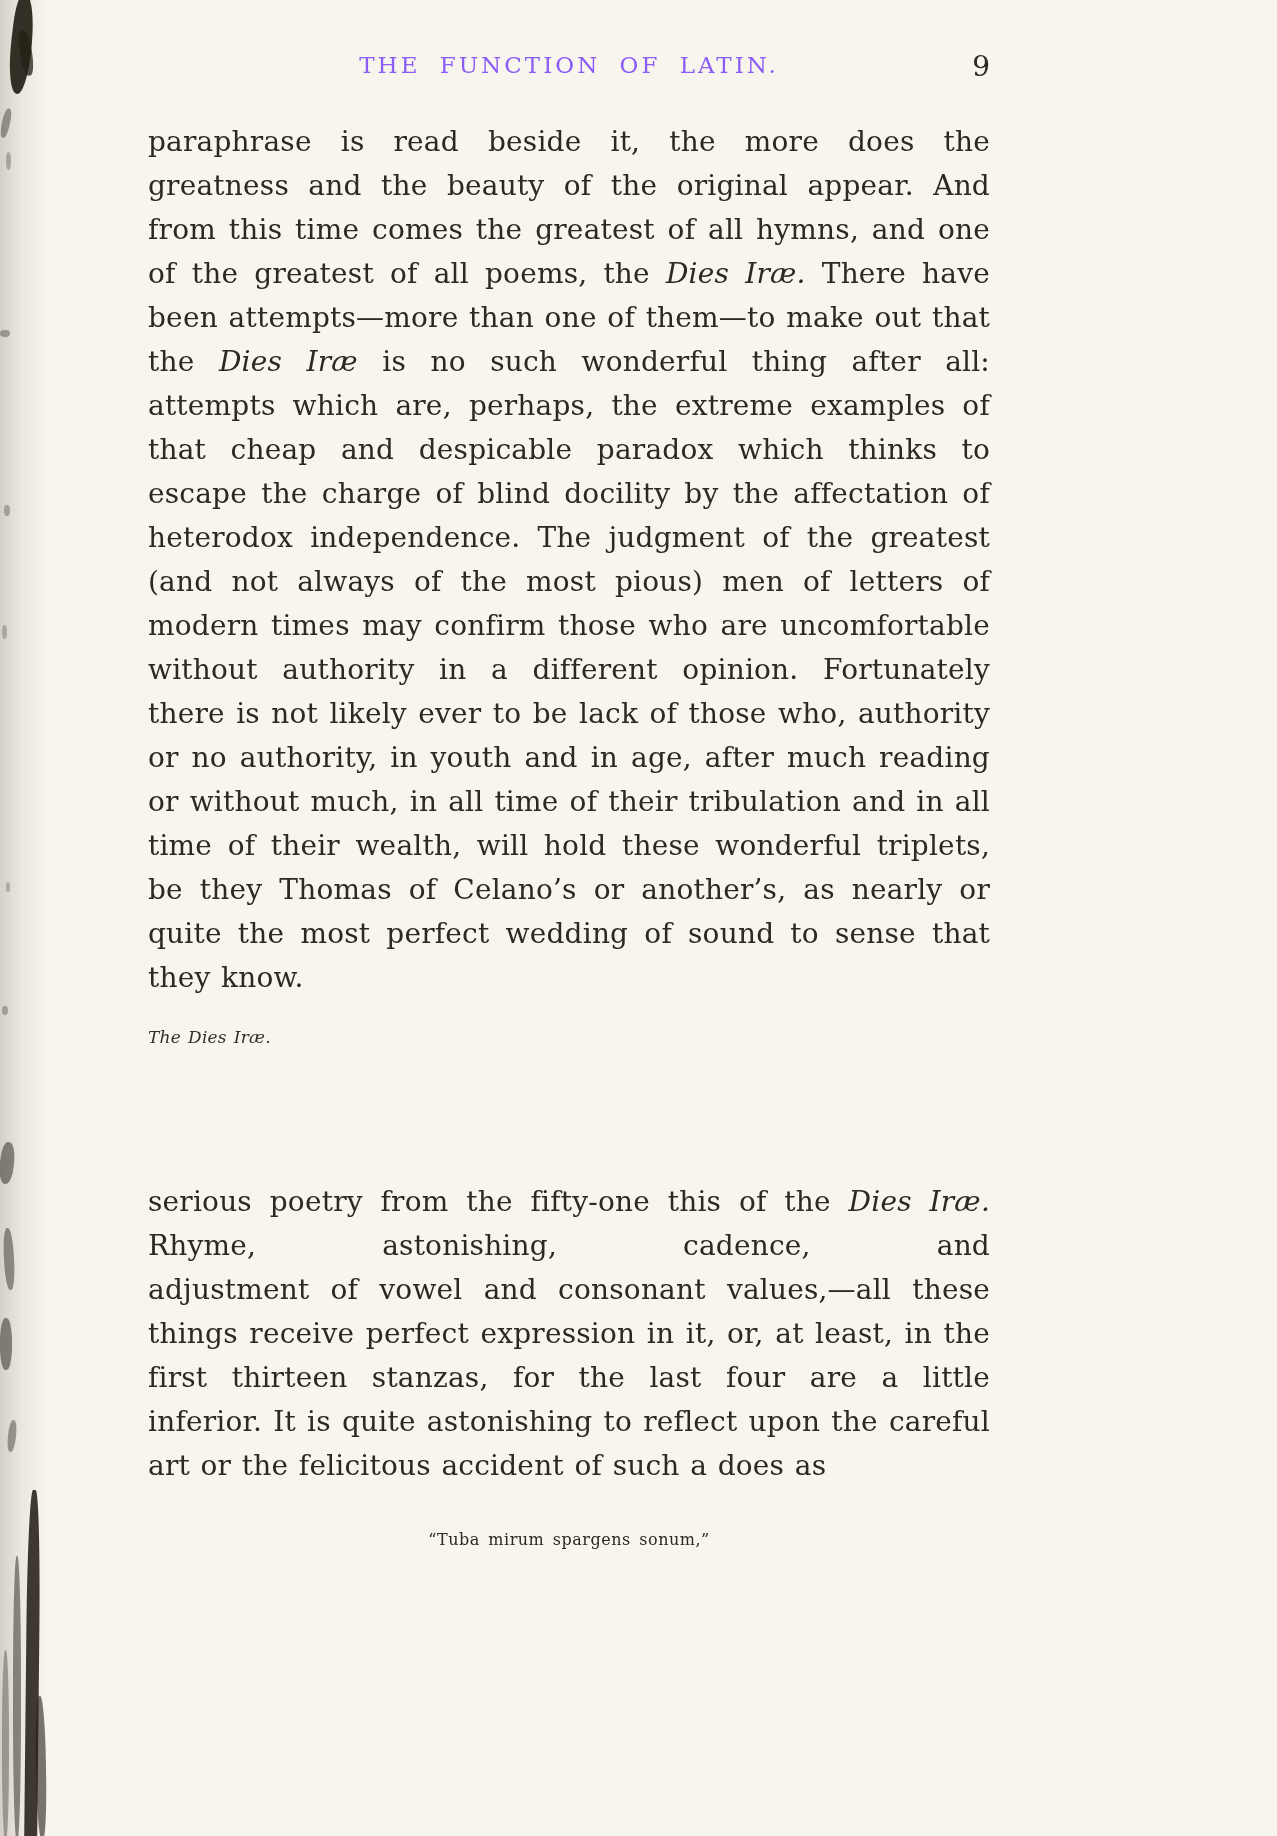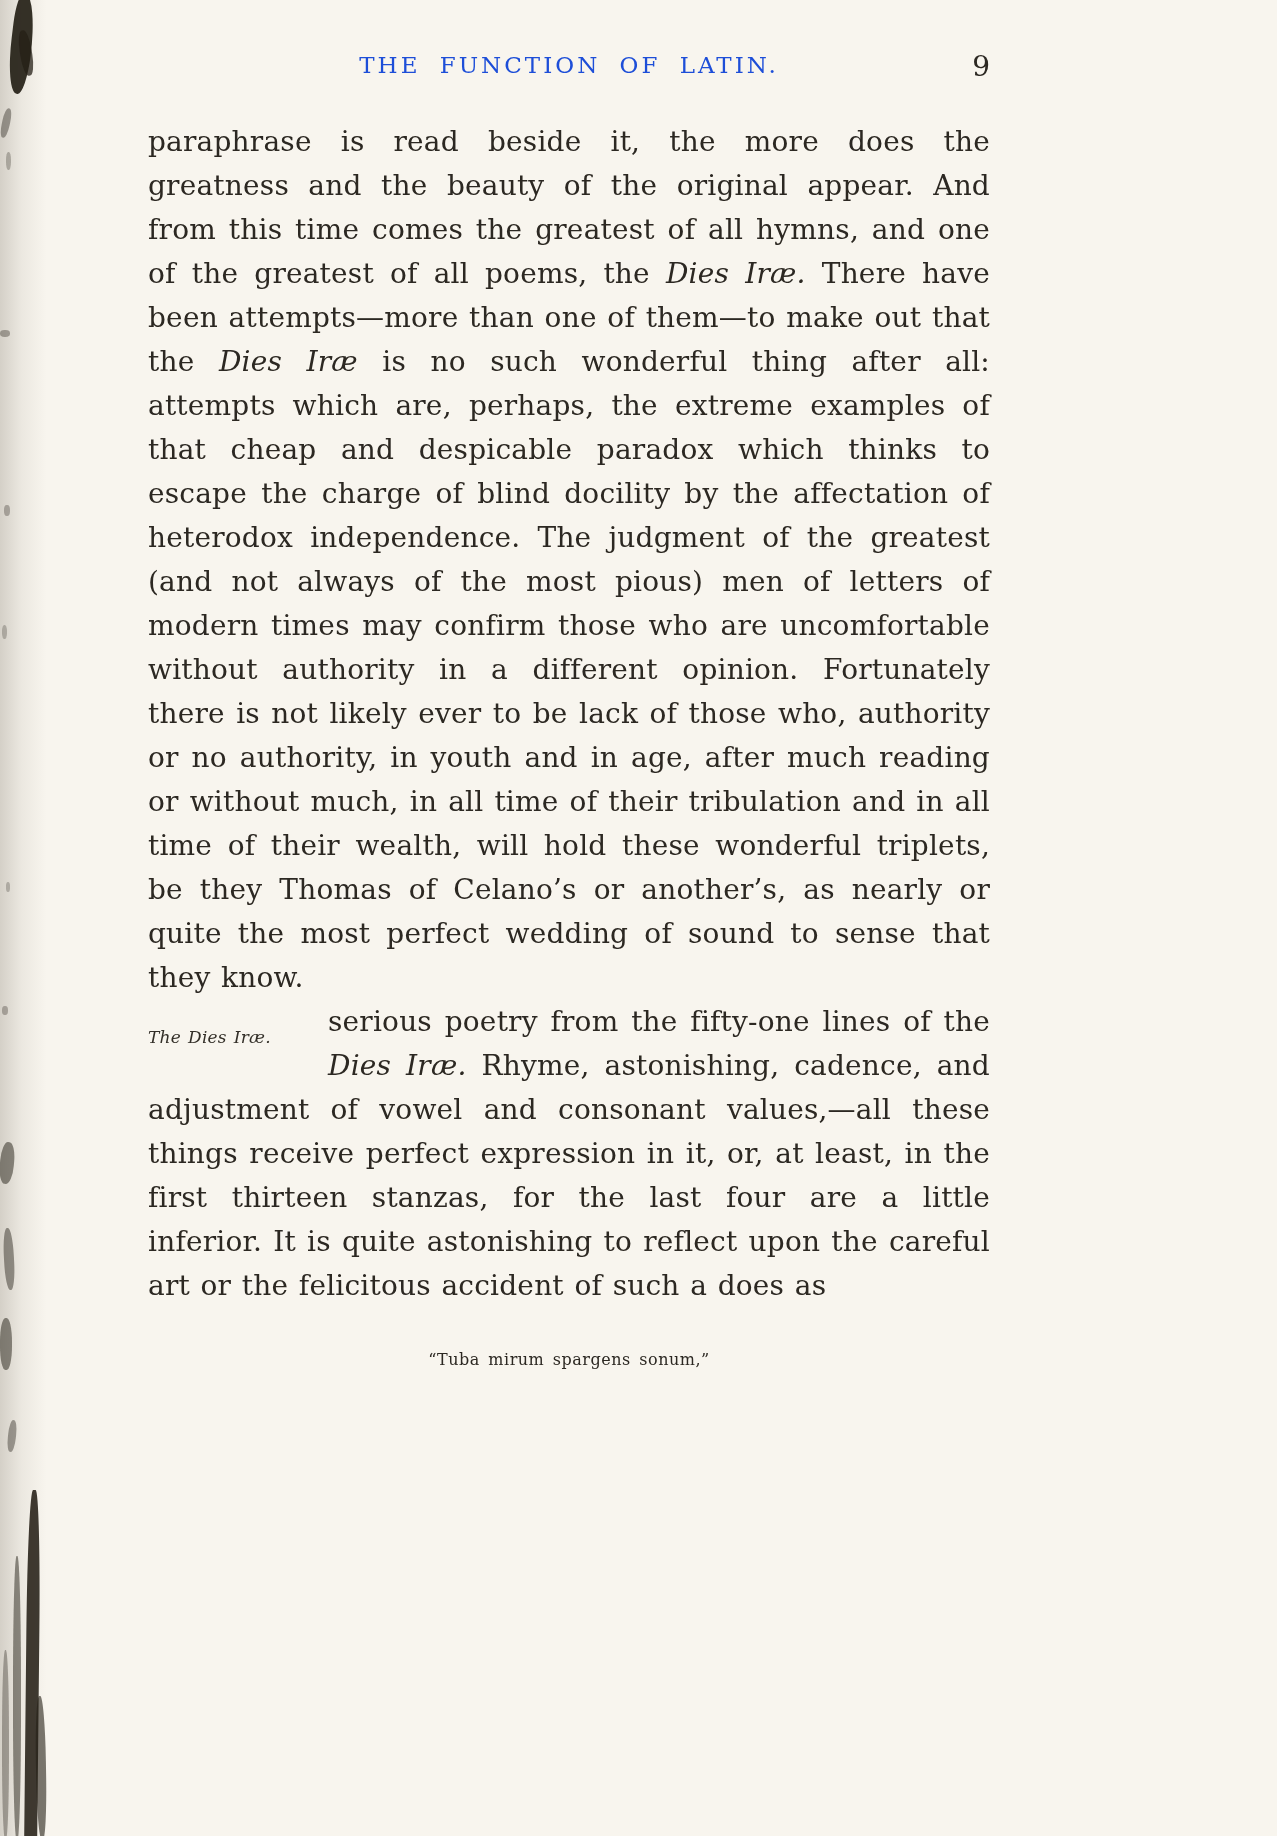--- a/index.html
+++ b/index.html
@@ -51,42 +51,42 @@
     position: relative;
     margin: 52px 287px 0 148px;
     height: 34px;
   }
   .running-title {
     display: block;
     text-align: center;
     font-size: 23px;
     letter-spacing: 3px;
     word-spacing: 9px;
-    color: #1d4ed8;
+    color: #8b5cf6;
   }
   .page-number {
     position: absolute;
     right: 0; top: -2px;
     font-size: 28px;
     color: #2c2822;
   }
 
   .text-block {
     margin: 34px 287px 0 148px; 
     font-size: 28px;
     line-height: 44px;
     letter-spacing: 0.2px;
     word-spacing: 1.5px;
   }
   .para { text-align: justify; }
   .para.indent { text-indent: 38px; }
   .cont { text-align-last: justify; } 
   .ital { font-style: italic; }
 
-  .sidenote-row { display: flex; }
+  .sidenote-row { display: flex; flex-direction: column; }
   .sidenote {
     flex: 0 0 180px;
     font-size: 17px;
     font-style: italic;
     line-height: 22px;
     padding-top: 26px;
     color: #332f28;
   }
   .sidenote-text { flex: 1 1 auto; text-align: justify; }
 
@@ -127,21 +127,21 @@
     <span class="page-number">9</span>
   </header>
 
   <main class="text-block">
 
     <p class="para"><span>paraphrase is read beside it, the more does the greatness and the beauty of the original appear.  And from this time comes the greatest of all hymns, and one of the greatest of all poems, the </span><span class="ital">Dies Iræ.</span><span>  There have been attempts—more than one of them—to make out that the </span><span class="ital">Dies Iræ</span><span> is no such wonderful thing after all: attempts which are, perhaps, the extreme examples of that cheap and despicable paradox which thinks to escape the charge of blind docility by the affectation of heterodox independence.  The judgment of the greatest (and not always of the most pious) men of letters of modern times may confirm those who are uncomfortable without authority in a different opinion.  Fortunately there is not likely ever to be lack of those who, authority or no authority, in youth and in age, after much reading or without much, in all time of their tribulation and in all time of their wealth, will hold these wonderful triplets, be they Thomas of Celano’s or another’s, as nearly or quite the most perfect wedding of sound to sense that they know.</span></p>
 
 
     <div class="sidenote-row">
       <div class="sidenote">The Dies Iræ.</div>
-      <div class="sidenote-text cont"><span>serious poetry from the fifty-one lines of the </span><span class="ital">Dies Iræ.</span><span>  Rhyme, astonishing, cadence, and</span></div>
+      <div class="sidenote-text cont"><span>serious poetry from the fifty-one this of the </span><span class="ital">Dies Iræ.</span><span>  Rhyme, astonishing, cadence, and</span></div>
     </div>
 
     <p class="para">adjustment of vowel and consonant values,—all these things receive perfect expression in it, or, at least, in the first thirteen stanzas, for the last four are a little inferior.  It is quite astonishing to reflect upon the careful art or the felicitous accident of such a does as</p>
 
     <p class="quote">“Tuba mirum spargens sonum,”</p>
 
   </main>
 
 </div>
 

